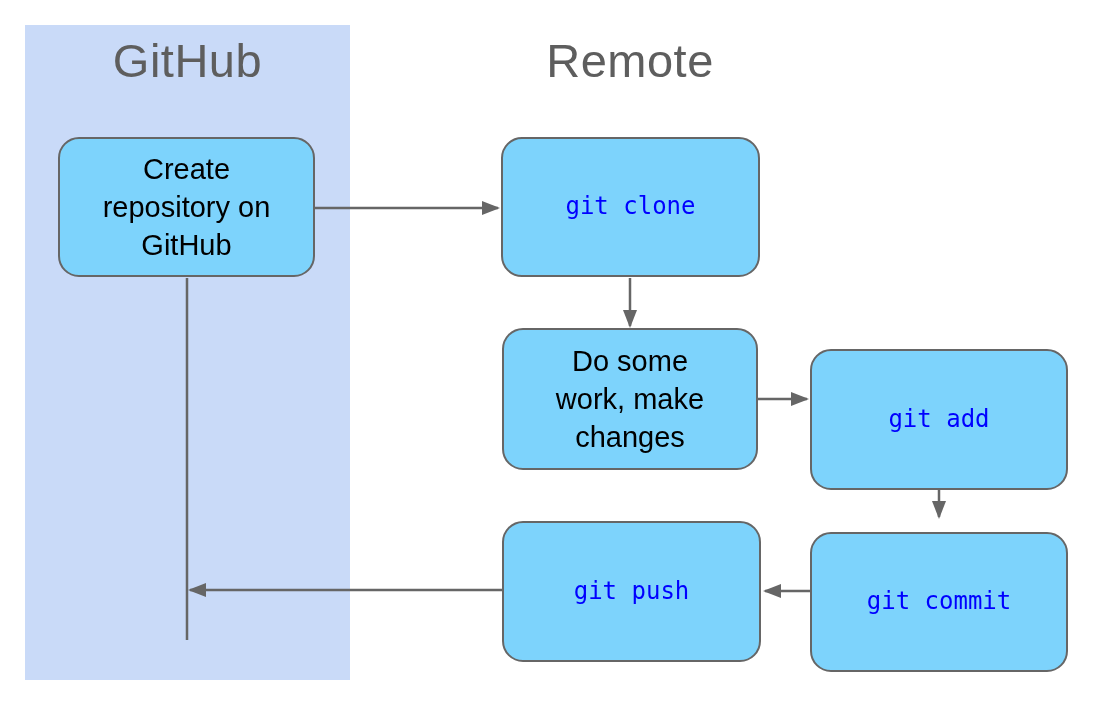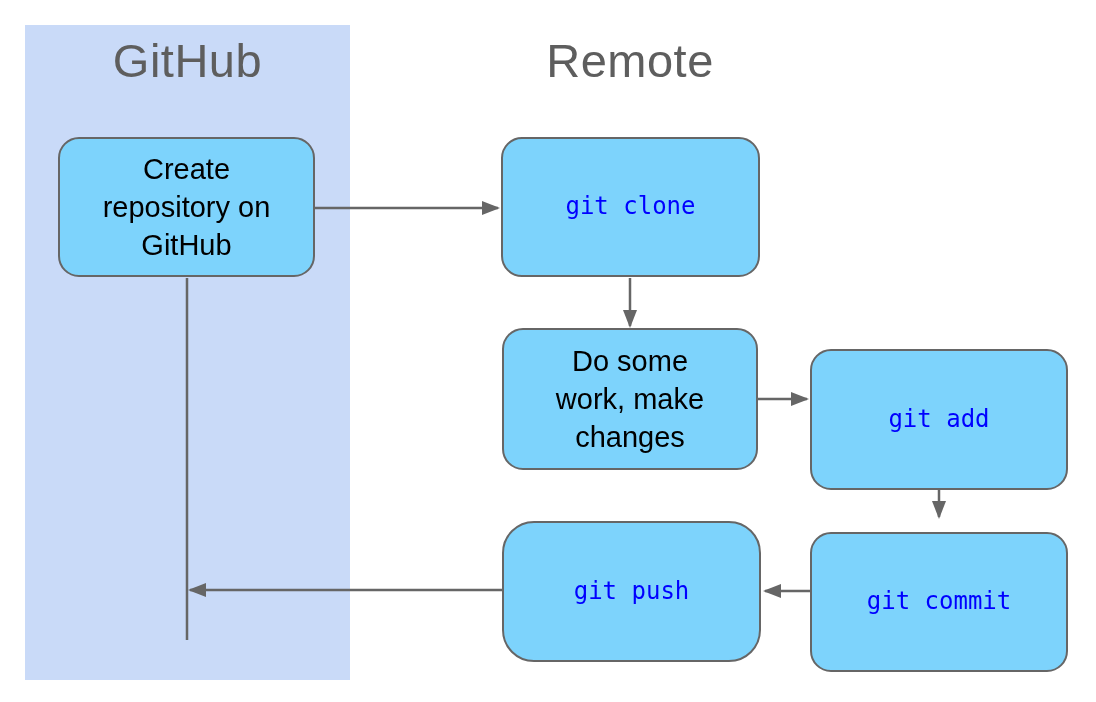--- a/index.html
+++ b/index.html
@@ -64,21 +64,21 @@
     font-family: "DejaVu Sans Mono", "Liberation Mono", monospace;
     font-size: 24px;
     color: #0000ff;
   }
   .node.create-repo { left: 58px;  top: 137px; width: 257px; height: 140px; }
   .node.create-repo .label { max-width: 215px; }
   .node.git-clone   { left: 501px; top: 137px; width: 259px; height: 140px; }
   .node.do-work     { left: 502px; top: 328px; width: 256px; height: 142px; }
   .node.do-work .label { max-width: 172px; }
   .node.git-add     { left: 810px; top: 325px; width: 258px; height: 141px; margin-top: 24px; }
-  .node.git-push    { left: 502px; top: 521px; width: 259px; height: 141px; border-radius: 32px; }
+  .node.git-push    { left: 502px; top: 521px; width: 259px; height: 141px; }
   .node.git-commit  { left: 810px; top: 532px; width: 258px; height: 140px; }
 </style>
 </head>
 <body>
 
 <div class="canvas">
 
   <div class="remote-panel"></div>
 
   <div class="col-title remote">GitHub</div>

